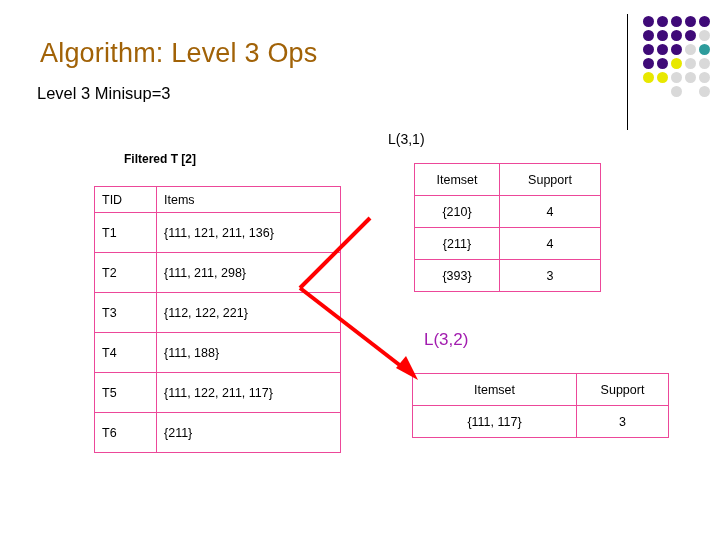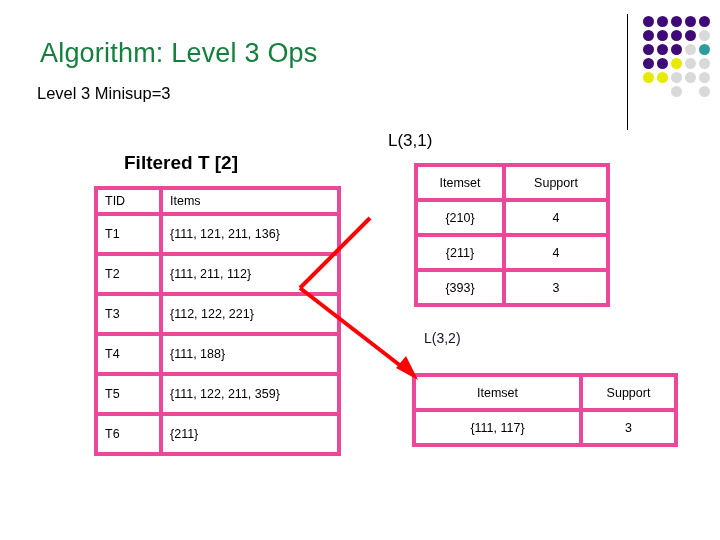--- a/index.html
+++ b/index.html
@@ -49,50 +49,50 @@
     height: 116px;
     background: #000000;
   }
 
   
   .title {
     position: absolute;
     left: 40px;
     top: 38px;
     font-size: 27px;
-    color: #15803d;
+    color: #a16207;
     letter-spacing: 0.2px;
     white-space: nowrap;
   }
   .subtitle {
     position: absolute;
     left: 37px;
     top: 84px;
     font-size: 16.5px;
     color: #000000;
     white-space: nowrap;
   }
 
   
   .filtered-label {
     position: absolute;
     left: 124px;
     top: 152px;
-    font-size: 19px;
+    font-size: 12px;
     font-weight: bold;
     color: #000000;
     white-space: nowrap;
   }
   table.grid {
     position: absolute;
     border-collapse: collapse;
     table-layout: fixed;
   }
   table.grid td, table.grid th {
-    border: 4px solid #ec4899;
+    border: 1px solid #ec4899;
     font-weight: normal;
     text-align: left;
     font-size: 12.5px;
     color: #000000;
     padding: 0 0 0 7px;
     vertical-align: middle;
   }
   #left-table {
     left: 94px;
     top: 186px;
@@ -100,21 +100,21 @@
   }
   #left-table .c-tid { width: 54px; }
   #left-table tr { height: 40px; padding-left: 37px; }
   #left-table tr.head { height: 26px; }
 
   
   .l31-label {
     position: absolute;
     left: 388px;
     top: 131px;
-    font-size: 17px;
+    font-size: 14px;
     color: #000000;
     white-space: nowrap;
   }
   #l31-table {
     left: 414px;
     top: 163px;
     width: 185px;
   }
   #l31-table td, #l31-table th {
     text-align: center;
@@ -123,22 +123,22 @@
     height: 31px;
   }
   #l31-table .c-itemset { width: 84px; }
   #l31-table .c-support { width: 100px; }
 
   
   .l32-label {
     position: absolute;
     left: 424px;
     top: 330px;
-    font-size: 14px;
-    color: #0f172a;
+    font-size: 17px;
+    color: #a21caf;
     white-space: nowrap;
   }
   #l32-table {
     left: 412px;
     top: 373px;
     width: 255px;
   }
   #l32-table td, #l32-table th {
     text-align: center;
     padding: 0;
@@ -264,33 +264,33 @@
     <tr class="head">
       <th class="c-tid">TID</th>
       <th>Items</th>
     </tr>
     <tr>
       <td class="c-tid">T1</td>
       <td>{111, 121, 211, 136}</td>
     </tr>
     <tr>
       <td class="c-tid">T2</td>
-      <td>{111, 211, 112}</td>
+      <td>{111, 211, 298}</td>
     </tr>
     <tr>
       <td class="c-tid">T3</td>
       <td>{112, 122, 221}</td>
     </tr>
     <tr>
       <td class="c-tid">T4</td>
       <td>{111, 188}</td>
     </tr>
     <tr>
       <td class="c-tid">T5</td>
-      <td>{111, 122, 211, 359}</td>
+      <td>{111, 122, 211, 117}</td>
     </tr>
     <tr>
       <td class="c-tid">T6</td>
       <td>{211}</td>
     </tr>
   </tbody>
 </table>
 
 <div class="l31-label">L(3,1)</div>
 <table class="grid" id="l31-table">

